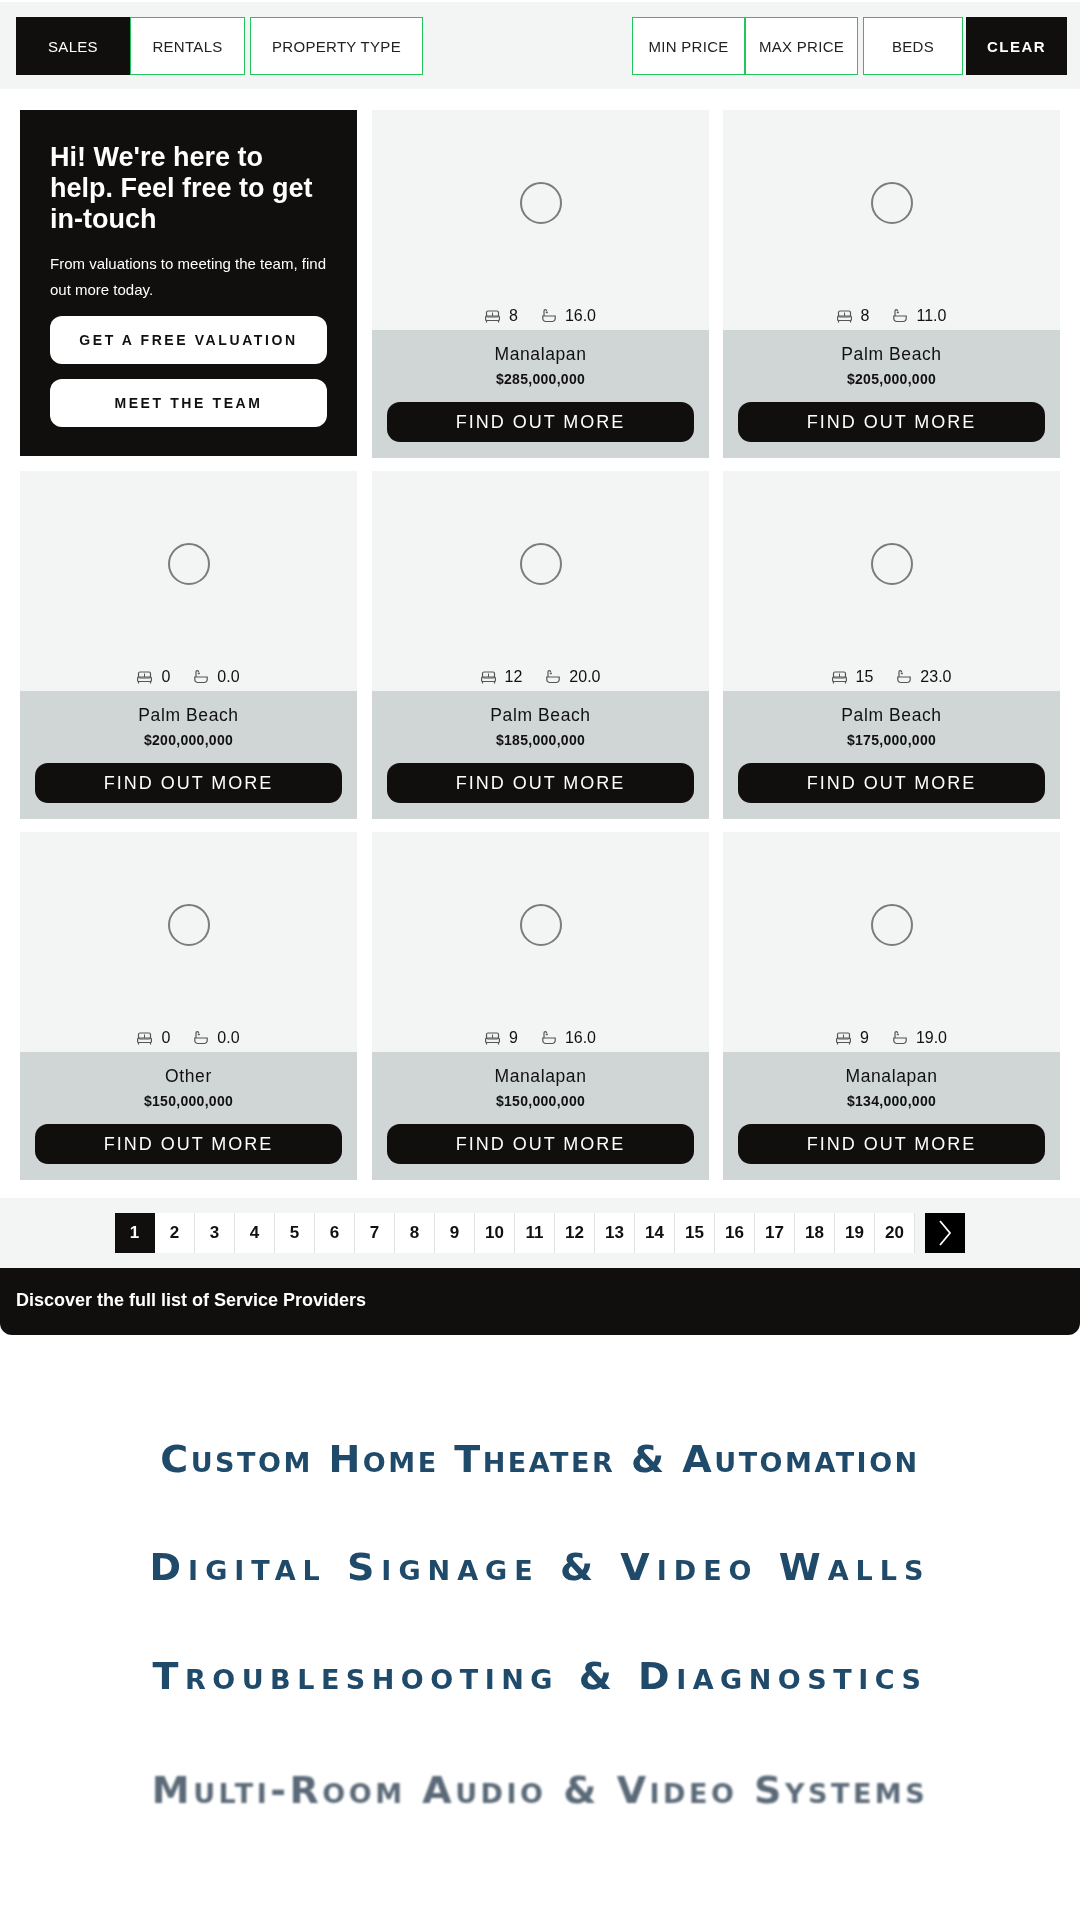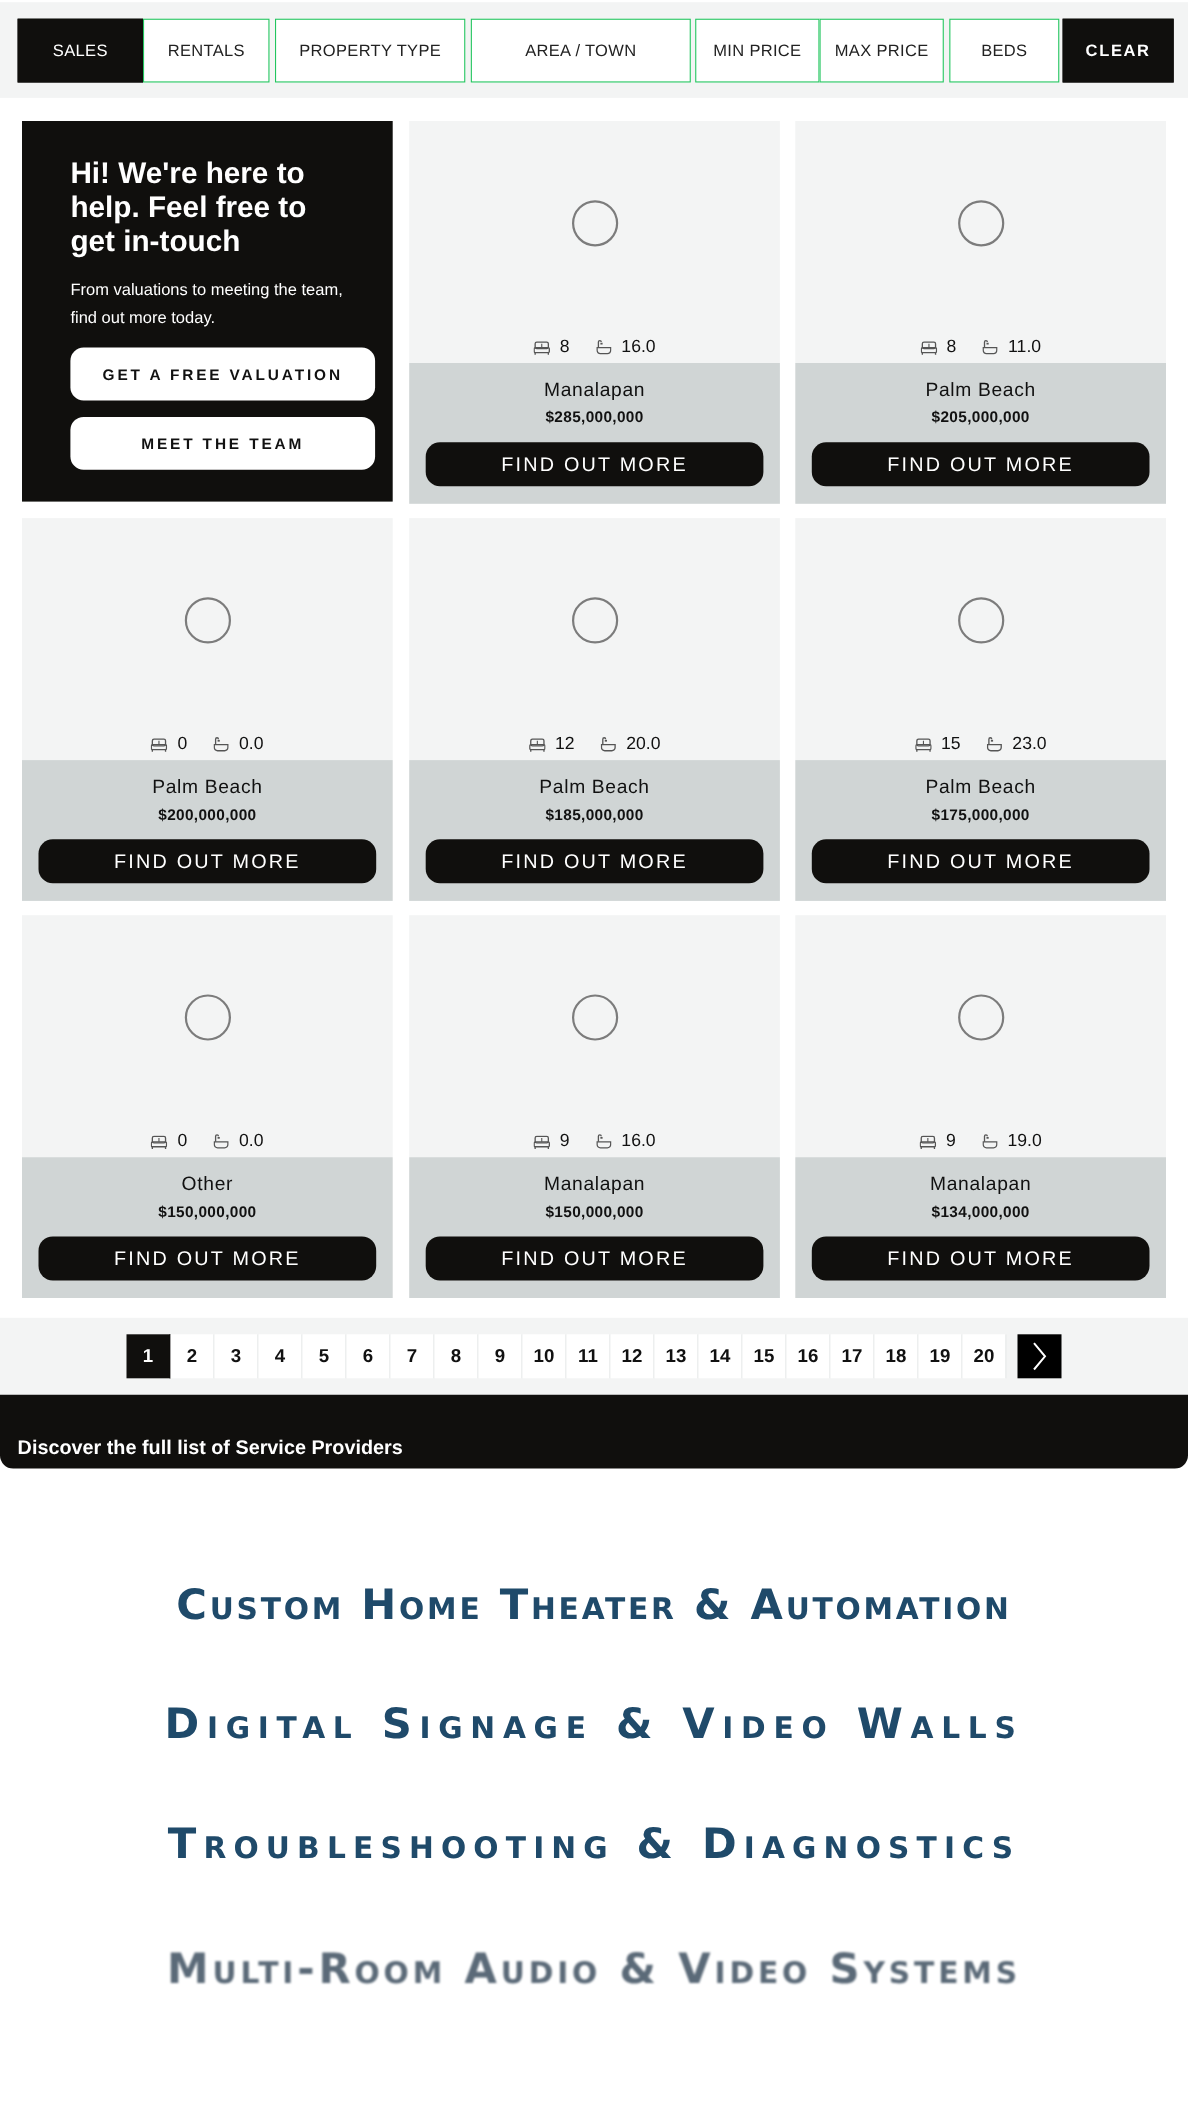--- a/index.html
+++ b/index.html
@@ -9,21 +9,21 @@
   
   .filter-bar { position: absolute; left: 0; top: 2px; width: 1080px; height: 87px; background: #f3f4f4; }
   .fbtn { position: absolute; top: 15px; height: 58px; background: #fff; border: 1px solid #22c55e;
           display: flex; align-items: center; justify-content: center; font-size: 15px; letter-spacing: 0.3px;
           color: #222; cursor: pointer; }
   .fbtn.active { background: #100f0d; color: #fff; border-color: #100f0d; }
   .fbtn.clear { background: #100f0d; color: #fff; border-color: #100f0d; font-weight: bold; letter-spacing: 1.5px; }
 
   
   .card { position: absolute; width: 337px; height: 346px; }
-  .promo { background: #100f0d; color: #fff; padding: 30px 44px; }
+  .promo { background: #100f0d; color: #fff; padding: 30px 30px; }
   .promo h2 { font-size: 27px; line-height: 31px; font-weight: bold; margin-top: 2px; }
   .promo p { font-size: 15px; line-height: 26px; margin-top: 16px; }
   .promo .pbtn { display: flex; align-items: center; justify-content: center; width: 277px; height: 48px;
                  background: #fff; color: #111; border-radius: 12px; font-weight: bold; font-size: 14px;
                  letter-spacing: 2.6px; cursor: pointer; }
   .promo .pbtn.first { margin-top: 13px; }
   .promo .pbtn.second { margin-top: 15px; }
 
   .prop .img { position: absolute; left: 0; top: 0; width: 337px; height: 220px; background: #f3f4f4; }
   .prop .loader { position: absolute; left: 148px; top: 72px; width: 42px; height: 42px; border: 2px solid #7c7c7c; border-radius: 50%; }
@@ -43,41 +43,40 @@
   .pages { position: absolute; left: 115px; top: 15px; display: flex; }
   .page { width: 40px; height: 40px; background: #fff; border-right: 1px solid #e2e4e4; display: flex; align-items: center;
           justify-content: center; font-size: 17px; font-weight: bold; color: #111; cursor: pointer; }
   .page.active { background: #100f0d; color: #fff; border-right-color: #100f0d; }
   .next { position: absolute; left: 925px; top: 15px; width: 40px; height: 40px; background: #000; display: flex;
           align-items: center; justify-content: center; cursor: pointer; }
 
   
   .prov { position: absolute; left: 0; top: 1268px; width: 1080px; height: 67px; background: #100f0d;
           border-radius: 0 0 12px 12px; }
-  .prov .txt { position: absolute; left: 16px; top: 38px; font-size: 18px; font-weight: bold; color: #fff; }
+  .prov .txt { position: absolute; left: 16px; top: 22px; font-size: 18px; font-weight: bold; color: #fff; }
   .prov .btn { position: absolute; left: 747px; top: 16px; width: 316px; height: 36px; background: #fff; border-radius: 12px;
                display: flex; align-items: center; justify-content: center; font-size: 13.5px; font-weight: bold;
                letter-spacing: 2.2px; color: #111; cursor: pointer; }
 
   
   .svc { position: absolute; left: 0; width: 1080px; text-align: center; font-variant: small-caps;
          font-family: "DejaVu Sans", sans-serif; color: #1f4a6a; font-size: 38px; letter-spacing: 4px; font-weight: bold; }
   .svc.s1 { top: 1437px; letter-spacing: 2.5px; }
   .svc.s2 { top: 1545px; letter-spacing: 7px; }
   .svc.s3 { top: 1654px; letter-spacing: 6.5px; }
   .svc.s4 { top: 1768px; color: #5b6a78; filter: blur(1.2px); letter-spacing: 3.5px; }
 </style>
 </head>
 <body>
 
 <div class="filter-bar">
   <div class="fbtn active" style="left:16px;width:114px;">SALES</div>
   <div class="fbtn" style="left:130px;width:115px;">RENTALS</div>
   <div class="fbtn" style="left:250px;width:173px;">PROPERTY TYPE</div>
-  <div class="fbtn" style="left:428px;width:200px;">AREA / TOWN</div>
   <div class="fbtn" style="left:632px;width:113px;">MIN PRICE</div>
   <div class="fbtn" style="left:745px;width:113px;">MAX PRICE</div>
   <div class="fbtn" style="left:863px;width:100px;">BEDS</div>
   <div class="fbtn clear" style="left:966px;width:101px;">CLEAR</div>
 </div>
 
 <div class="card promo" style="left:20px;top:110px;">
   <h2>Hi! We're here to help. Feel free to get in-touch</h2>
   <p>From valuations to meeting the team, find out more today.</p>
   <div class="pbtn first">GET A FREE VALUATION</div>

